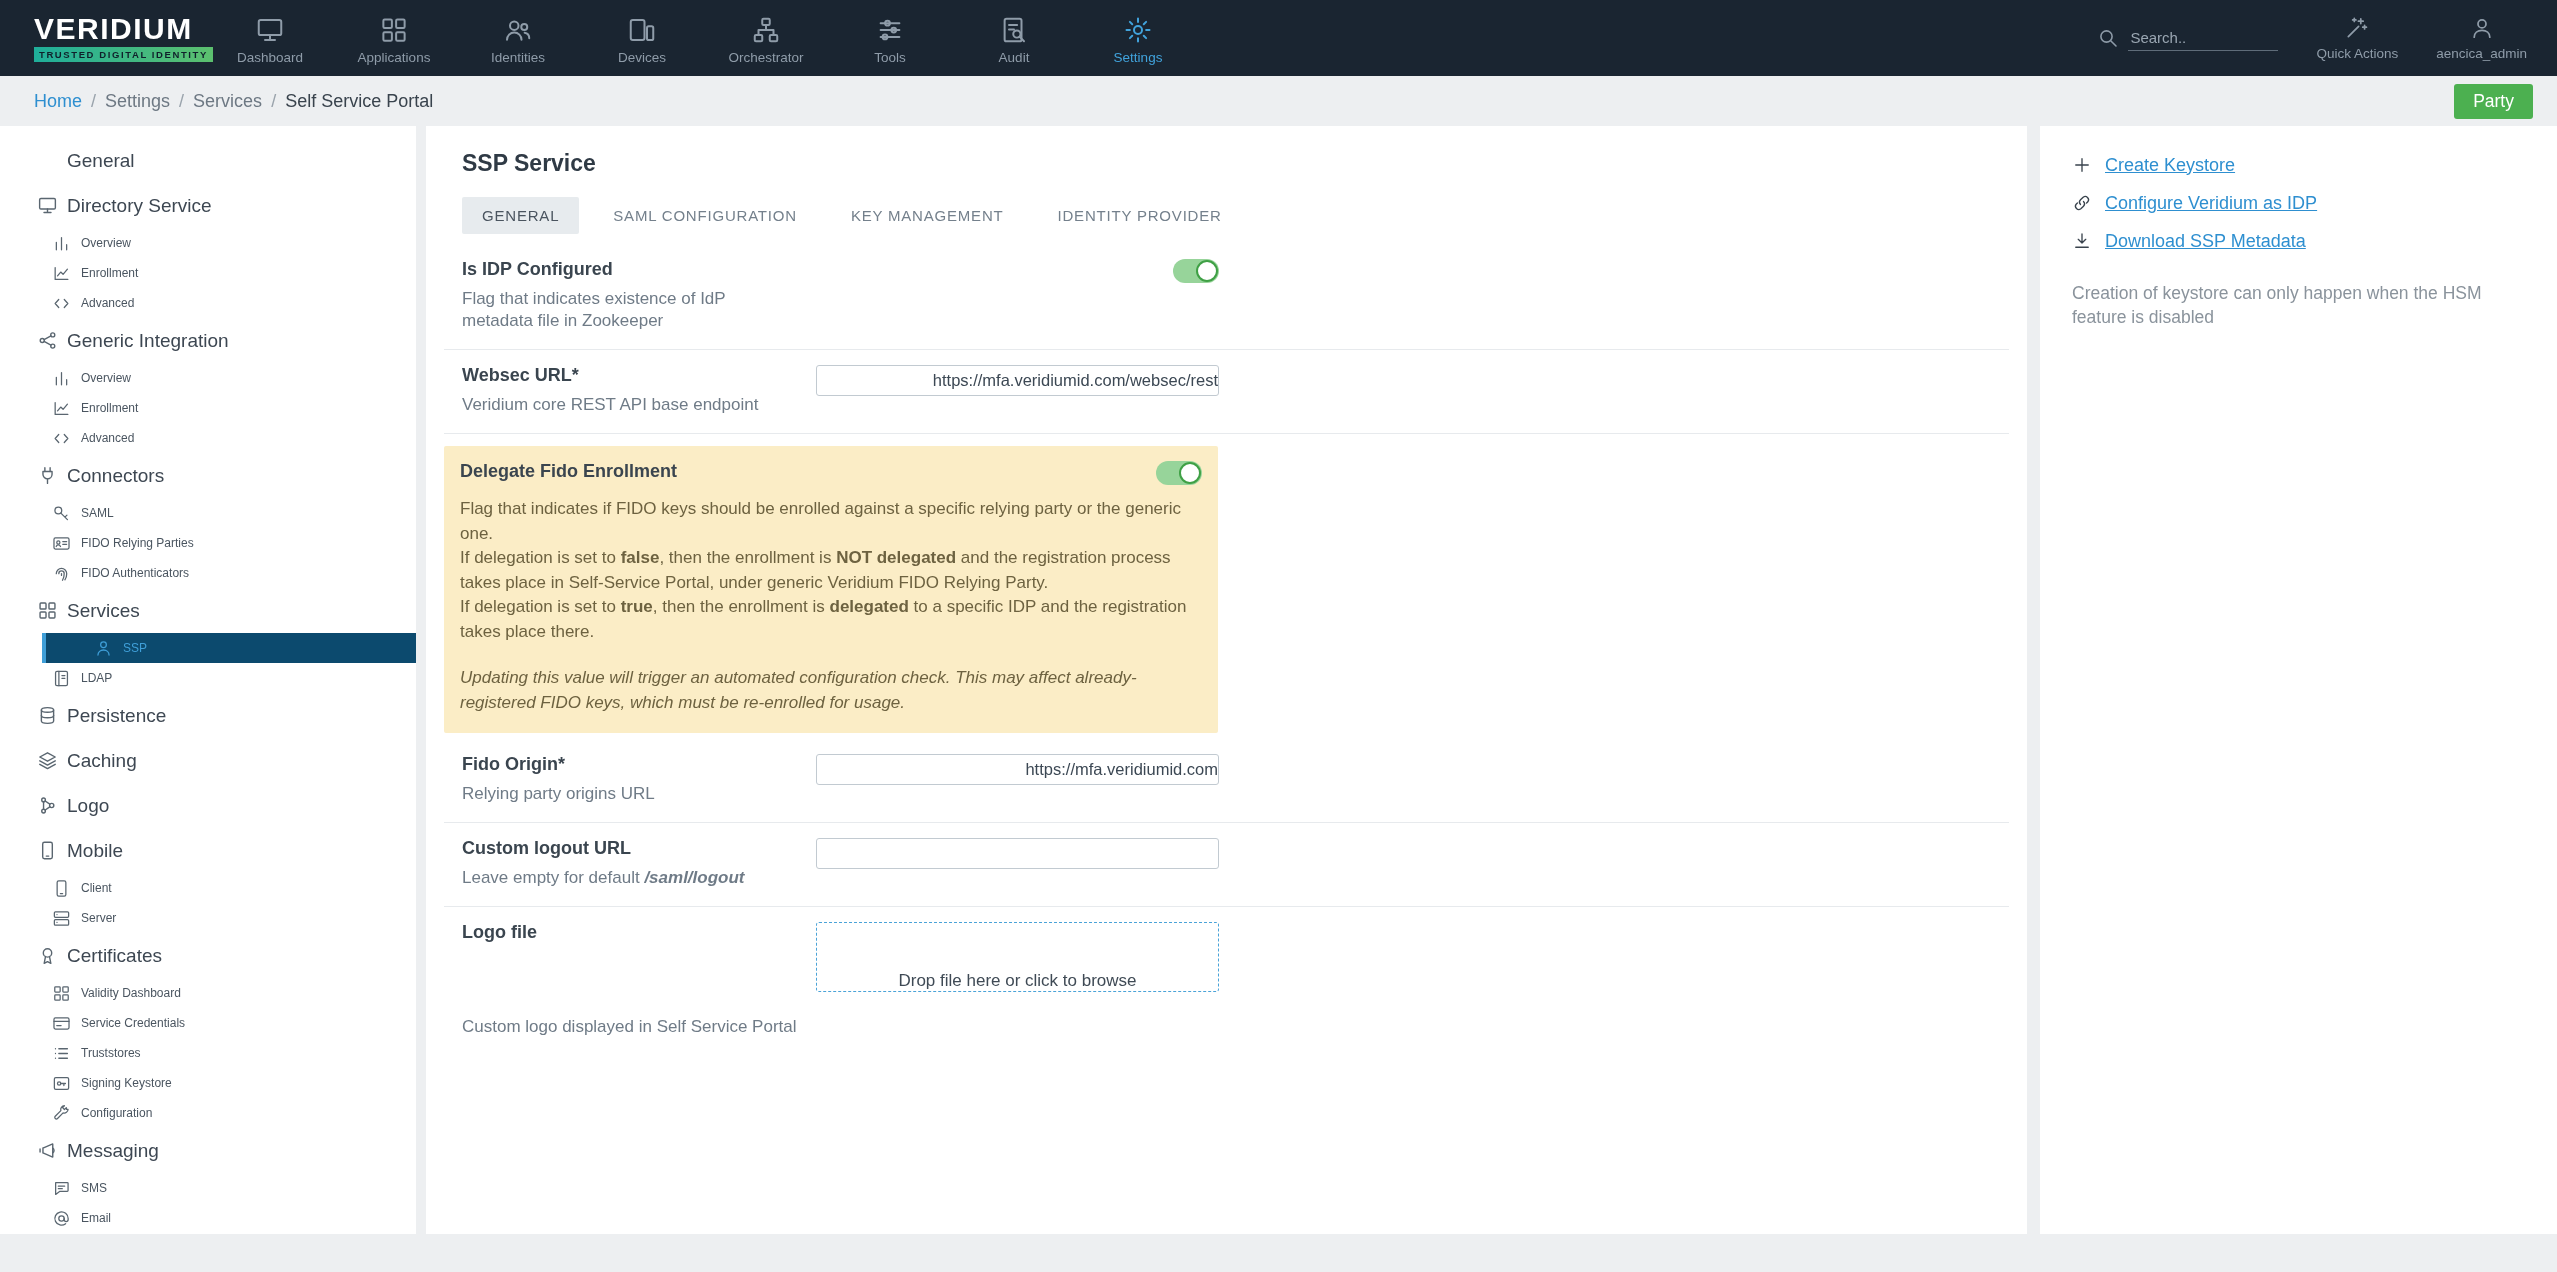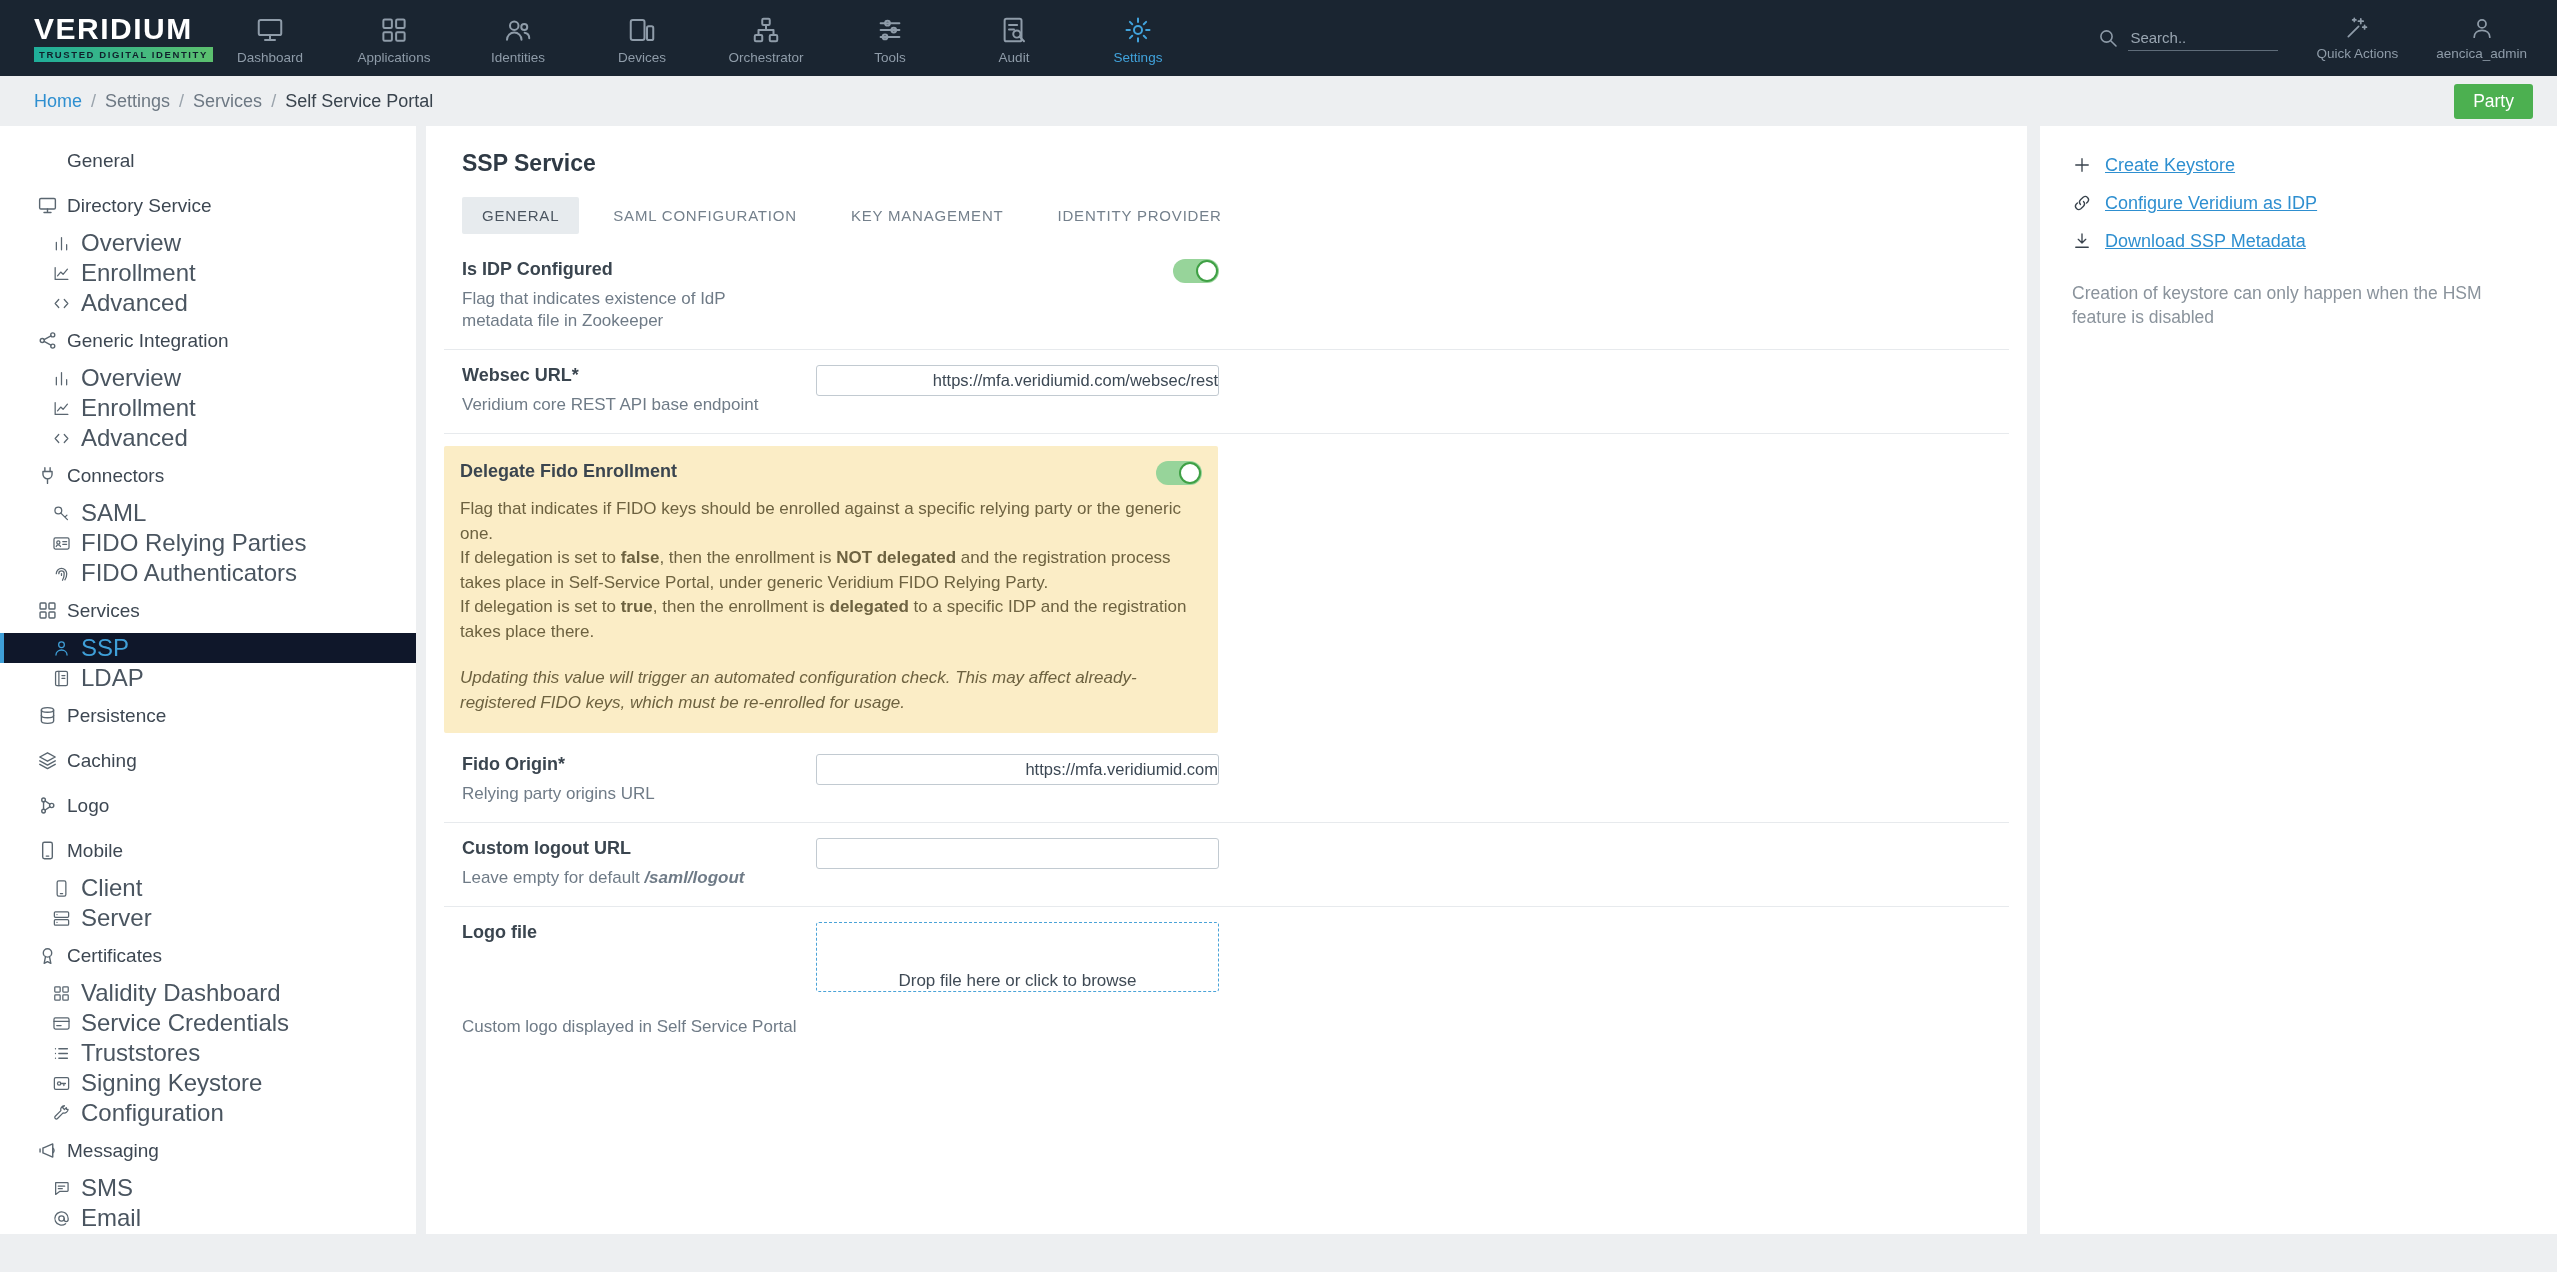--- a/index.html
+++ b/index.html
@@ -36,23 +36,23 @@
   .save-btn { margin-left:auto; background:#4cb050; color:#fff; border:none; border-radius:3px;
     font-size:17.5px; padding:7px 19px; cursor:pointer; font-family:inherit; }
 
   
   .content { display:flex; height:1108px; }
   .sidebar { width:416px; background:#fff; padding-top:12px; overflow:hidden; }
   .side-item { display:flex; align-items:center; gap:9px; cursor:pointer; }
   .side-item.section { height:45px; padding-left:36px; }
   .side-item.section .side-label { font-size:19px; color:#3d4752; }
   .side-item.child { height:30px; padding-left:50px; }
-  .side-item.child .side-label { font-size:24px; color:#4a5560; }
+  .side-item.child .side-label { font-size:12px; color:#4a5560; }
   .side-icon { width:22px; height:22px; flex:none; color:#5a6670; display:flex; align-items:center; justify-content:center; }
-  .side-item.selected { background:#0f172a; border-left:4px solid #3f9fd8; padding-left:46px; }
+  .side-item.selected { background:#0c4a6e; border-left:4px solid #3f9fd8; padding-left:46px;margin-left:42px; }
   .side-item.selected .side-label, .side-item.selected .side-icon { color:#3f9fd8; }
 
   .card { flex:1; background:#fff; margin:0 13px 0 10px; padding:0 18px; overflow:hidden; }
   .card-title { padding:24px 0 0 18px; font-size:23px; font-weight:700; color:#2f3a45; }
   .tabs { display:flex; margin:20px 0 0 18px; }
   .tab { padding:10px 20px; margin-right:14px; font-size:15px; letter-spacing:.8px;
     color:#74808c; cursor:pointer; border-radius:2px; }
   .tab.active { background:#e7ebee; color:#4a545f; }
 
   .form { margin-top:10px; }

